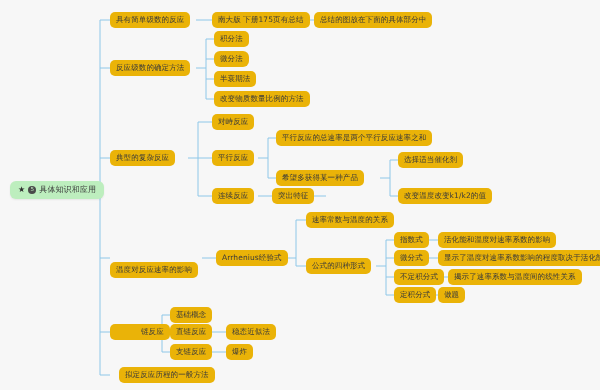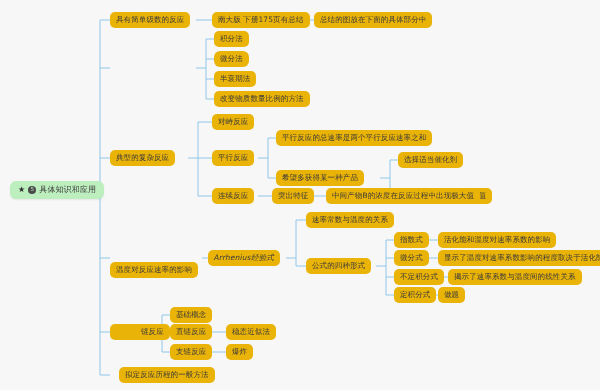--- a/index.html
+++ b/index.html
@@ -140,20 +140,23 @@
   <div class="node" style="left:110px;top:12px;">
       <span>具有简单级数的反应</span>
     </div>
   <div class="node" style="left:212px;top:12px;">
       <span>南大版 下册175页有总结</span>
     </div>
   <div class="node" style="left:314px;top:12px;">
       <span>总结的图放在下面的具体部分中</span>
     </div>
 
+  <div class="node" style="left:110px;top:60px;">
+      <span>反应级数的确定方法</span>
+    </div>
   <div class="node" style="left:214px;top:31px;">
       <span>积分法</span>
     </div>
   <div class="node" style="left:214px;top:51px;border-radius:6px;">
       <span>微分法</span>
     </div>
   <div class="node" style="left:214px;top:71px;">
       <span>半衰期法</span>
     </div>
   <div class="node" style="left:214px;top:91px;text-align:right;">
@@ -180,28 +183,25 @@
     </div>
   <div class="node" style="left:398px;top:188px;">
       <span>改变温度改变k1/k2的值</span>
     </div>
   <div class="node" style="left:212px;top:188px;">
       <span>连续反应</span>
     </div>
   <div class="node" style="left:272px;top:188px;align-items:center;">
       <span>突出特征</span>
     </div>
-  <div class="node" style="left:326px;top:188px;">
-      <span>中间产物B的浓度在反应过程中出现极大值</span>
-    </div>
 
   <div class="node" style="left:110px;top:262px;align-items:flex-end;">
       <span>温度对反应速率的影响</span>
     </div>
-  <div class="node" style="left:208px;top:250px;font-style:italic;">
+  <div class="node" style="left:216px;top:250px;">
       <span>Arrhenius经验式</span>
     </div>
   <div class="node" style="left:306px;top:212px;">
       <span>速率常数与温度的关系</span>
     </div>
   <div class="node" style="left:306px;top:258px;">
       <span>公式的四种形式</span>
     </div>
 
   <div class="node" style="left:394px;top:232px;">

